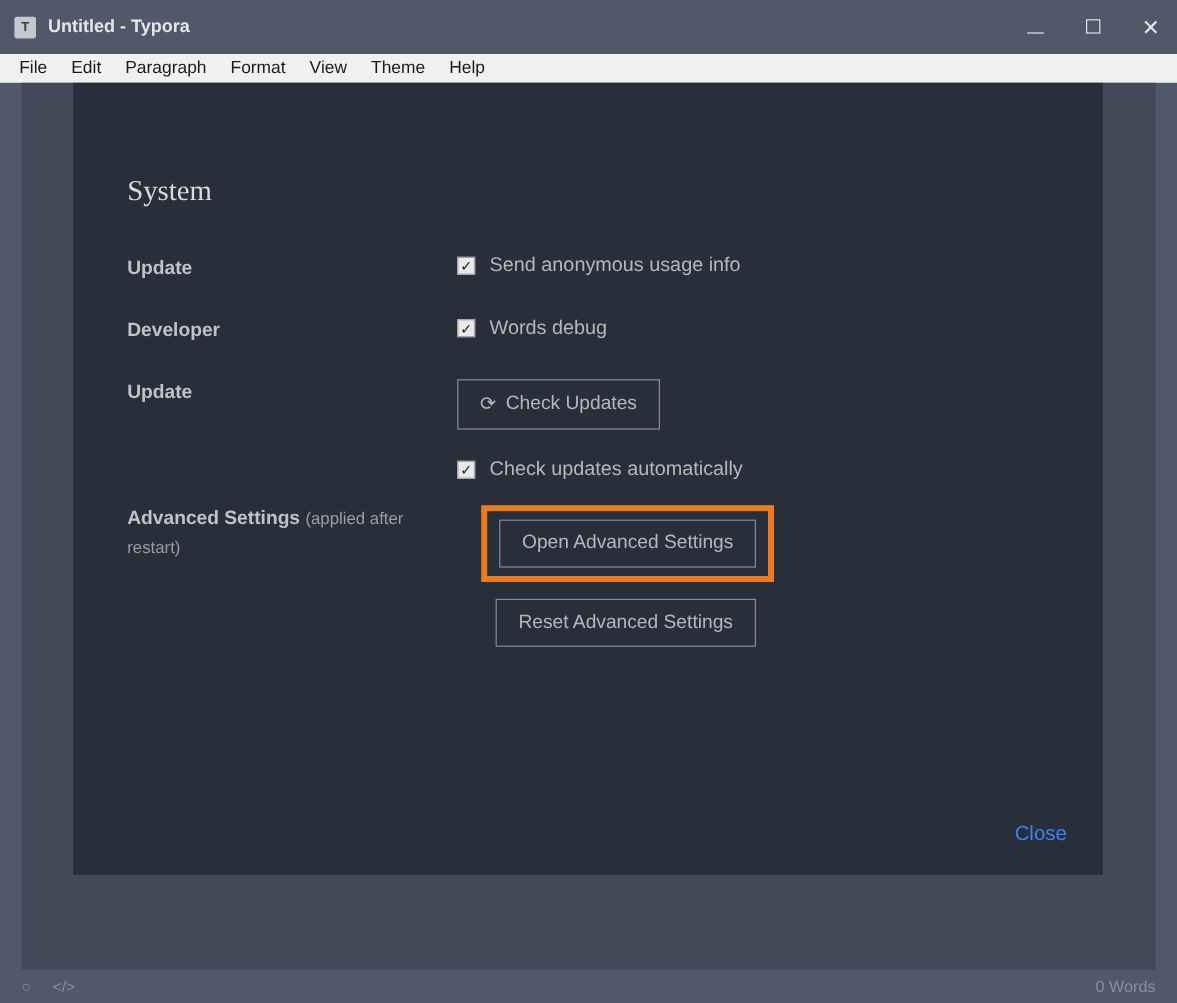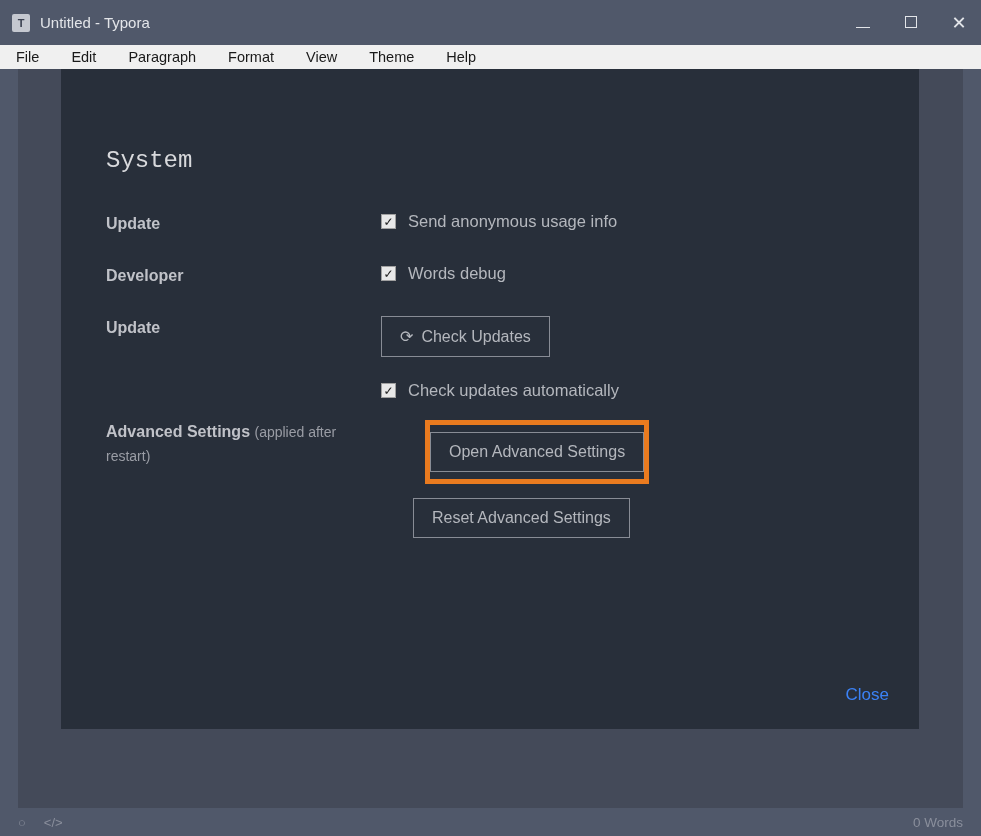--- a/index.html
+++ b/index.html
@@ -36,20 +36,21 @@
       display: flex;
       align-items: center;
       justify-content: center;
       font-size: 11px;
       font-weight: bold;
       color: #3a4050;
     }
     .title-text {
       color: #e3e5e9;
       font-size: 15px;
+      font-weight: bold;
     }
     .titlebar-right {
       display: flex;
       gap: 28px;
       align-items: center;
     }
     .win-btn {
       color: #e3e5e9;
       font-size: 14px;
       cursor: pointer;
@@ -67,21 +68,21 @@
       height: 12px;
       border: 1.5px solid #e3e5e9;
       display: inline-block;
     }
     .menubar {
       height: 24px;
       background: #f0f0f0;
       display: flex;
       align-items: center;
       padding: 0 6px;
-      gap: 12px;
+      gap: 0;
     }
     .menu-item {
       padding: 2px 10px;
       font-size: 14.5px;
       color: #1a1a1a;
       cursor: pointer;
     }
     .content-area {
       position: absolute;
       top: 69px;
@@ -93,21 +94,21 @@
     .settings-panel {
       position: absolute;
       top: 0;
       left: 43px;
       right: 44px;
       height: 660px;
       background: #282f3a;
       padding: 78px 40px 0 40px;
     }
     .section-title {
-      font-family: Liberation Mono, monospace;
+      font-family: Liberation Serif, serif;
       font-size: 24px;
       color: #d8d9dc;
       font-weight: normal;
       margin-bottom: 38px;
       padding-left: 5px;
     }
     .settings-row {
       display: flex;
       align-items: flex-start;
       margin-bottom: 28px;
@@ -161,24 +162,23 @@
       padding: 10px 18px;
       font-size: 16px;
       cursor: pointer;
       display: inline-flex;
       align-items: center;
       gap: 8px;
       width: fit-content;
     }
     .highlight-wrap {
       border: 5px solid #ea7b1f;
-      padding: 7px 0;
+      padding: 7px 10px;
       display: inline-block;
       width: fit-content;
-      margin-left: 24px;
     }
     .close-btn {
       position: absolute;
       bottom: 24px;
       right: 30px;
       color: #3b82f6;
       font-size: 17px;
       cursor: pointer;
       background: none;
       border: none;

